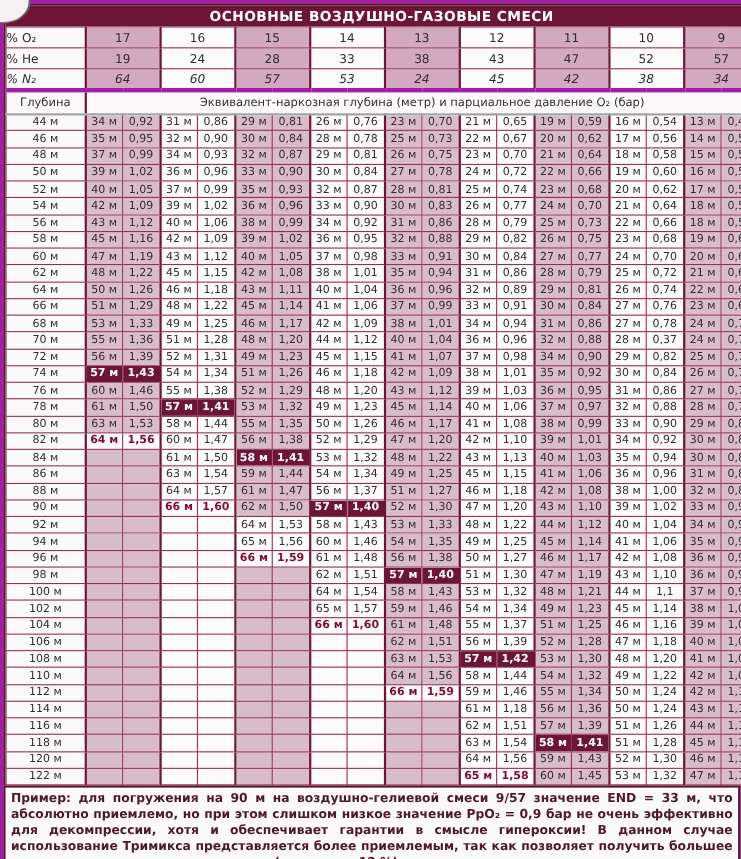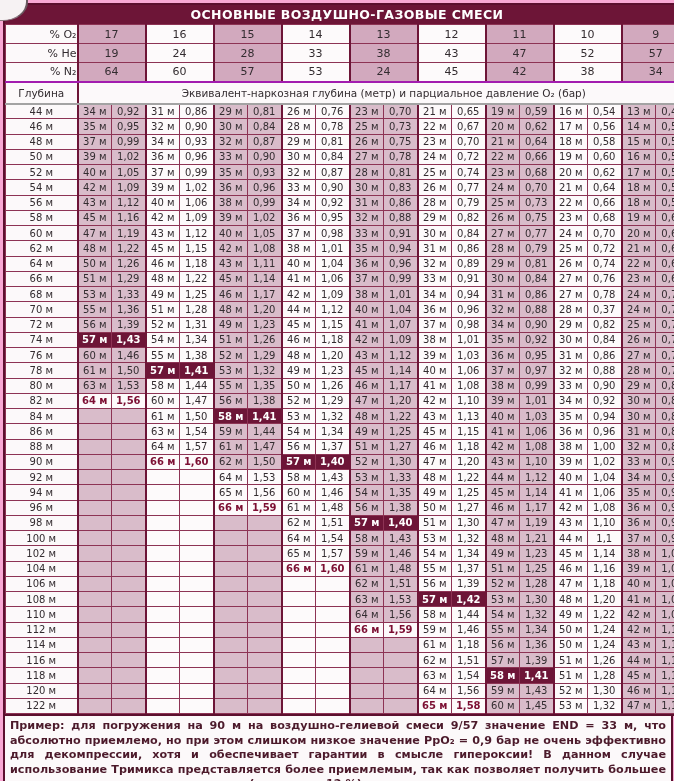--- a/index.html
+++ b/index.html
@@ -1,38 +1,38 @@
 <!DOCTYPE html>
 <html><head>
 <meta charset="utf-8">
 <style>
   html,body{margin:0;padding:0;}
-  .wrap{position:relative;width:674px;height:781px;overflow:hidden;background:#f9a8d4;
+  .wrap{position:relative;width:674px;height:781px;overflow:hidden;background:#a21caf;
         font-family:"DejaVu Sans",sans-serif;}
   .tablebox{position:absolute;left:3px;top:3px;width:684px;border:2px solid #5c0f2e;background:#fdfafb;}
   .titlebar{height:19px;background:#6d1537;color:#ffffff;font-weight:bold;font-size:12.5px;
             text-align:center;line-height:19px;letter-spacing:.4px;}
   table{border-collapse:collapse;table-layout:fixed;width:684px;}
   td{padding:0;margin:0;border:1px solid #8d3354;text-align:center;vertical-align:middle;
      font-size:10px;color:#332c30;overflow:hidden;white-space:nowrap;}
   thead td{font-size:11px;}
   tr.hdr{height:19px;}
   tr.depthhdr{height:22px;}
   tbody tr{height:15.25px;}
-  td.lbl{text-align:right;padding-left:0;font-size:11px;background:#fcf9fa;}
+  td.lbl{text-align:left;padding-left:0;font-size:11px;background:#fcf9fa;}
   td.depth{background:#fcf9fa;border-right:2px solid #6d1537;font-size:10px;}
   td.dsc{font-size:10.5px;background:#fcf9fa;border-bottom:2px solid #a3a3a3;}
   td.pink{background:#d9bcca;}
   td.white{background:#fdfafb;}
   thead td.pink{background:#d2a9be;margin-left:40px;}
   td.ps{border-left-width:2px;border-left-color:#6d1537;}
   td.d{background:#6d1537;color:#ffffff;font-weight:bold;}
   td.b{background:#fdfafb;color:#7c0f33;font-weight:bold;}
   td.w{background:#fdfafb;}
-  tr.n2row td{border-bottom:2px solid #a21caf;}
+  tr.n2row td{border-bottom:4px solid #a21caf;font-style:italic;}
   .corner{position:absolute;left:0;top:0;width:26px;height:20px;background:#f6f2f3;
           border-radius:0 0 90% 0;border-right:2px solid #6a5a60;border-bottom:1px solid #8a7a80;}
   .note{position:absolute;left:3px;top:714px;width:656px;border:2px solid #5c0f2e;background:#fcf9fa;
         padding:3px 5px 4px 5px;font-size:11.2px;font-weight:bold;line-height:1.3;color:#4c1a2b;
         text-align:justify;}
 </style>
 </head>
 <body>
 
 <div class="wrap">

